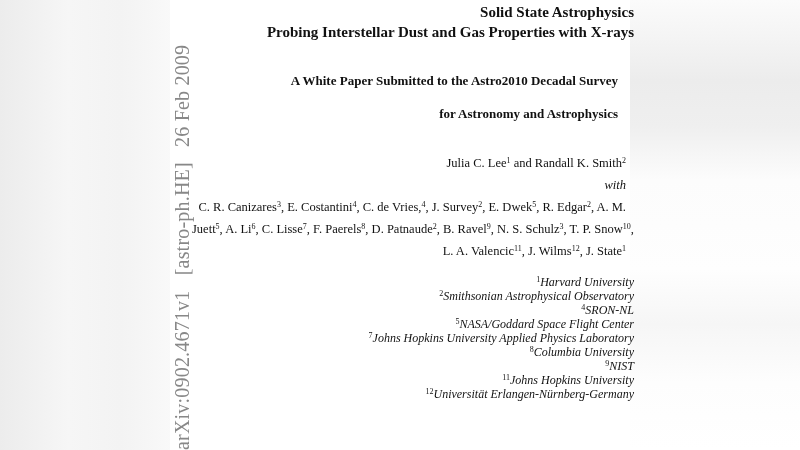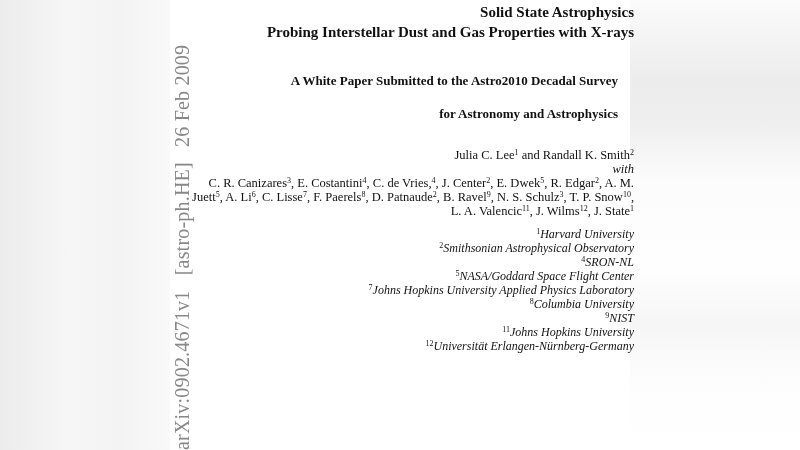--- a/index.html
+++ b/index.html
@@ -42,21 +42,21 @@
     position: absolute; left: 184px; width: 450px; top: 0;
     text-align: right;
     font-family: "Liberation Serif", serif;
   }
   .title {
     font-weight: bold; font-size: 15px; line-height: 20px; margin: 0;
   }
   .subtitle {
     font-weight: bold; font-size: 13px; line-height: 17px; margin: 16px;
   }
-  .line { font-size: 12.5px; line-height: 14px; margin: 0; white-space: nowrap; }
+  .line { font-size: 12.5px; line-height: 14px; margin: 8px; white-space: nowrap; }
   .ital { font-style: italic; }
   sup { font-size: 8px; line-height: 0; vertical-align: 4px; }
   .aff { font-style: italic; font-size: 12px; line-height: 14px; margin: 0; }
   .aff sup { font-style: normal; }
 </style>
 </head>
 <body>
 
 <div class="bg-blur-left"></div>
 <div class="bg-blur-right"></div>
@@ -79,21 +79,21 @@
 
   <p class="line">
     <span>Julia C. Lee</span><sup>1</sup><span style="white-space:pre"> and </span><span>Randall K. Smith</span><sup>2</sup>
   </p>
   <p class="line ital">with</p>
 
   <p class="line">
     <span>C. R. Canizares</span><sup>3</sup>,
     <span>E. Costantini</span><sup>4</sup>,
     <span>C. de Vries,</span><sup>4</sup>,
-    <span>J. Center</span><sup>2</sup>,
+    <span>J. Survey</span><sup>2</sup>,
     <span>E. Dwek</span><sup>5</sup>,
     <span>R. Edgar</span><sup>2</sup>,
     <span>A. M.</span>
   </p>
   <p class="line">
     <span>Juett</span><sup>5</sup>,
     <span>A. Li</span><sup>6</sup>,
     <span>C. Lisse</span><sup>7</sup>,
     <span>F. Paerels</span><sup>8</sup>,
     <span>D. Patnaude</span><sup>2</sup>,

